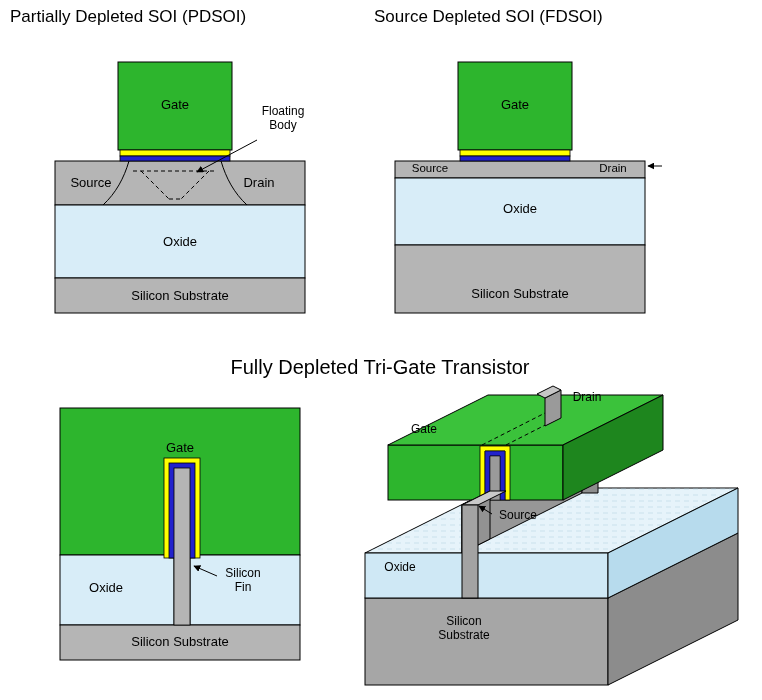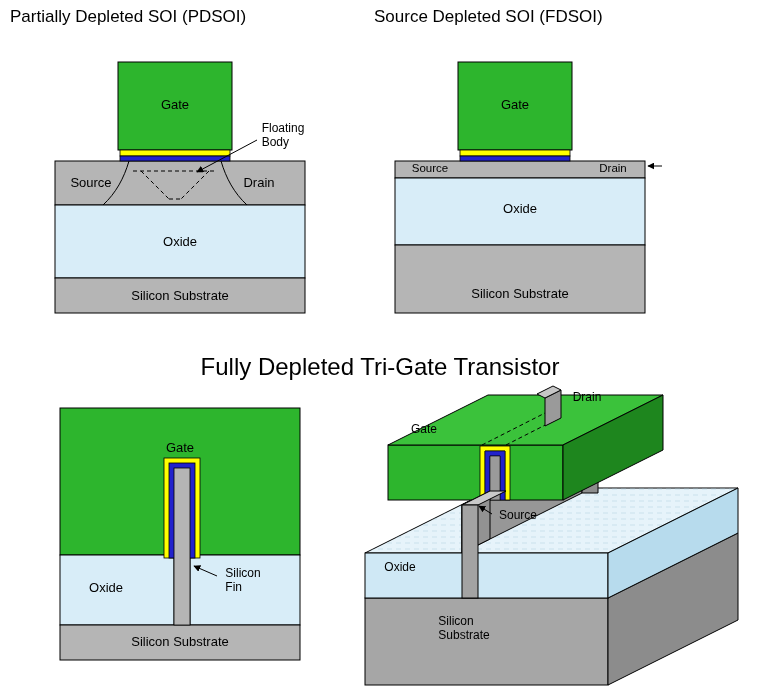--- a/index.html
+++ b/index.html
@@ -1,22 +1,22 @@
 <!DOCTYPE html>
 <html><head>
 <meta charset="utf-8">
 <style>
   *{box-sizing:border-box;margin:0;padding:0}
   html,body{background:#ffffff}
   body{font-family:"Liberation Sans", sans-serif;color:#000}
   #canvas{position:relative;width:762px;height:700px;background:#ffffff;overflow:hidden}
   #shapes{position:absolute;left:0;top:0}
-  .lbl{position:absolute;transform:translate(-50%,-50%);white-space:pre-line;line-height:1.2;color:#000}
+  .lbl{position:absolute;transform:translate(-50%,-50%);white-space:pre-line;text-align:center;line-height:1.2;color:#000}
   .anchor-left{transform:none;text-align:left}
-  .t20{font-size:24px}
+  .t20{font-size:20px}
   .t17{font-size:17px}
   .t13{font-size:13px}
   .t12{font-size:12px}
   .t11{font-size:11.5px}
 </style>
 </head>
 <body>
 
 <div id="canvas">
 
@@ -102,21 +102,21 @@
     </g>
   </svg>
 
   <div class="lbl anchor-left t17" style="left:10px;top:7px">Partially Depleted SOI  (PDSOI)</div>
   <div class="lbl anchor-left t17" style="left:374px;top:7px">Source Depleted SOI  (FDSOI)</div>
   <div class="lbl t20" style="left:380px;top:367px">Fully Depleted Tri-Gate Transistor</div>
 
   <div class="lbl t13" style="left:175px;top:105px">Gate</div>
   <div class="lbl t13" style="left:91px;top:183px">Source</div>
   <div class="lbl t13" style="left:259px;top:183px">Drain</div>
-  <div class="lbl t12" style="left:283px;top:135px">Floating
+  <div class="lbl t12" style="left:283px;top:118px">Floating
 Body</div>
   <div class="lbl t13" style="left:180px;top:242px">Oxide</div>
   <div class="lbl t13" style="left:180px;top:296px">Silicon Substrate</div>
 
   <div class="lbl t13" style="left:515px;top:105px">Gate</div>
   <div class="lbl t11" style="left:430px;top:169px">Source</div>
   <div class="lbl t11" style="left:613px;top:169px">Drain</div>
   <div class="lbl t13" style="left:520px;top:209px">Oxide</div>
   <div class="lbl t13" style="left:520px;top:294px">Silicon Substrate</div>
 

